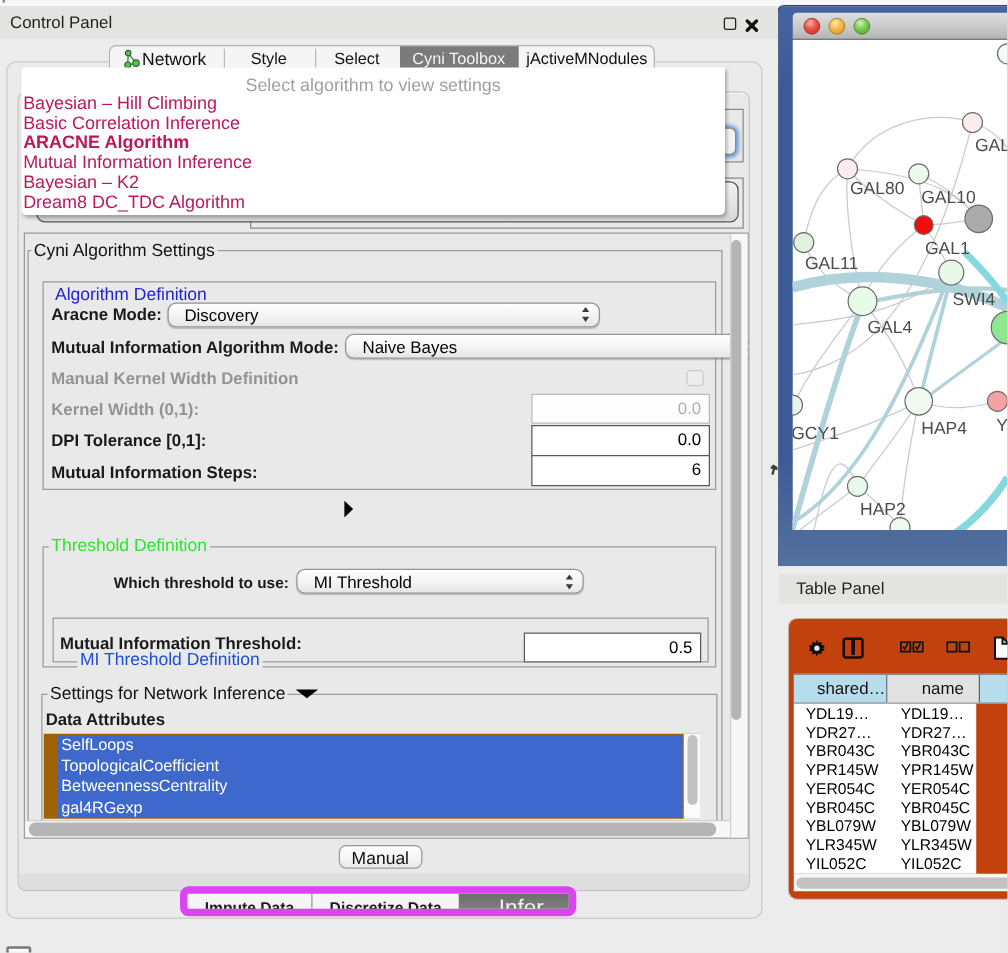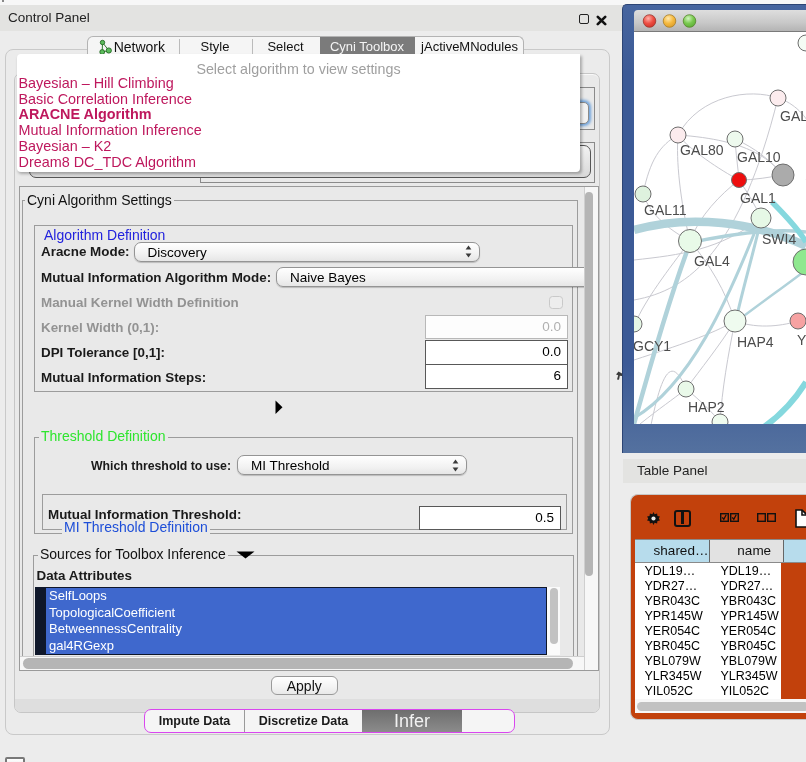--- a/index.html
+++ b/index.html
@@ -103,43 +103,43 @@
         <path d="M3.5 12.5 L6.4 8.4 L0.6 8.4 Z" fill="#3a3a3a"></path>
       </svg>
   </div>
 
   <div class="fs" style="left:22px;top:307px;width:525px;height:36px;"></div>
   <div class="ftitle" style="left:42px;top:299px;color:#1d4ed8;margin-top:34px;">MI Threshold Definition</div>
   <div class="lbl" style="left:28px;top:319.5px;">Mutual Information Threshold:</div>
   <div class="field" style="left:399px;top:319px;width:142px;height:23.5px;line-height:21px;">0.5</div>
 
   <div class="fs" style="left:12.5px;top:367.5px;width:541px;height:290px;"></div>
-  <div class="ftitle" style="left:18px;top:359.5px;">Sources for Toolbox Inference</div>
+  <div class="ftitle" style="left:18px;top:359.5px;">Settings for Network Inference</div>
   <svg class="abs" style="left:216px;top:364px;" width="19" height="8" viewBox="0 0 19 8">
       <path d="M0.5 0.5 L18.5 0.5 L9.5 7.5 Z" fill="#000"></path>
     </svg>
   <div class="lbl" style="left:16.5px;top:380.5px;">Data Attributes</div>
 
-  <div class="abs" style="left:14.5px;top:399.5px;width:525.5px;height:68.5px;background:#0f172a;">
+  <div class="abs" style="left:14.5px;top:399.5px;width:525.5px;height:68.5px;background:#a16207;">
     <div class="abs" style="left:11.5px;top:1px;width:500px;height:66.5px;background:#3f68cd;"></div>
     <div class="abs" style="left:14.5px;top:1.5px;width:480px;font-size:13px;color:#fff;line-height:16.6px;">SelfLoops<br>TopologicalCoefficient<br>BetweennessCentrality<br>gal4RGexp</div>
     <div class="abs" style="left:512px;top:0;width:13.5px;height:68.5px;background:#fbfbfb;"></div>
     <div class="abs" style="left:515.5px;top:1.5px;width:8px;height:55.5px;background:#c2c2c2;border-radius:4px;"></div>
   </div>
 
   <div class="abs" style="left:0;top:469px;width:563.5px;height:14px;background:#f7f7f7;border-top:1px solid #cfcfcf;"></div>
   <div class="abs" style="left:3px;top:471px;width:550px;height:11px;background:#b5b5b5;border-radius:5.5px;"></div>
 
   <div class="abs" style="left:563.5px;top:0;width:16.5px;height:485px;background:#f7f7f7;border-left:1px solid #cfcfcf;"></div>
   <div class="abs" style="left:564.5px;top:5px;width:8.5px;height:384px;background:#b5b5b5;border-radius:4.5px;"></div>
 </div>
 
-<div class="abs" style="left:271px;top:675.5px;width:66.5px;height:19.5px;border:1px solid #9a9a9a;border-radius:6px;background:linear-gradient(#ffffff,#f4f4f4 55%,#e9e9e9);text-align:center;line-height:18px;font-size:14px;color:#111;">Apply</div>
-
-<div class="abs" style="left:144px;top:709px;width:371px;height:24px;border:1px solid #d946ef;border-radius:7px;background:#f5f5f5;overflow:hidden;">
+<div class="abs" style="left:271px;top:675.5px;width:66.5px;height:19.5px;border:1px solid #9a9a9a;border-radius:6px;background:linear-gradient(#ffffff,#f4f4f4 55%,#e9e9e9);text-align:center;line-height:18px;font-size:14px;color:#111;">Manual</div>
+
+<div class="abs" style="left:144px;top:709px;width:317px;height:24px;border:6px solid #d946ef;border-radius:7px;background:#f5f5f5;overflow:hidden;">
   <div class="abs" style="left:0;top:0;width:99px;height:24px;line-height:23px;font-size:12.5px;font-weight:bold;color:#1a1a1a;text-align:center;">Impute Data</div>
   <div class="abs" style="left:99px;top:0;width:1px;height:24px;background:#9a9a9a;"></div>
   <div class="abs" style="left:100px;top:0;width:117px;height:24px;line-height:23px;font-size:12.5px;font-weight:bold;color:#1a1a1a;text-align:center;">Discretize Data</div>
   <div class="abs" style="left:217px;top:0;width:100px;height:24px;line-height:23px;font-size:18px;color:#f2f2f2;text-align:center;background:linear-gradient(#6e6e6e,#8e8e8e);">Infer Network</div>
 </div>
 
 <div class="abs" style="left:17px;top:54px;width:563px;height:118px;background:#fff;border-radius:4px 0 4px 4px;box-shadow:1.5px 2px 3px rgba(0,0,0,0.28);">
   <div class="abs" style="left:0;top:7px;width:563px;text-align:center;font-size:14.3px;color:#9f9f9f;">Select algorithm to view settings</div>
   <div class="abs" style="left:1.5px;top:22px;width:561px;font-size:14.4px;color:#be185d;line-height:15.7px;">
     Bayesian – Hill Climbing<br>

